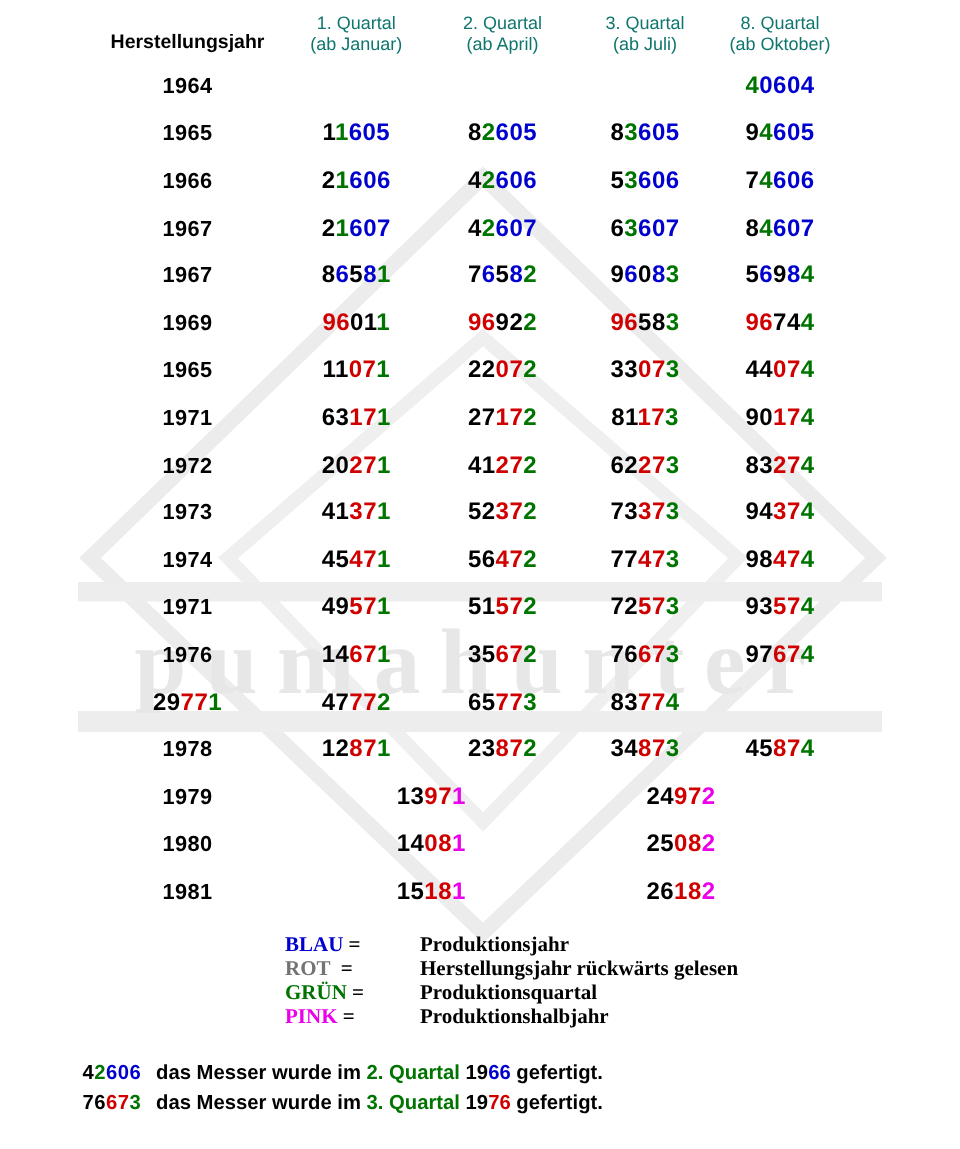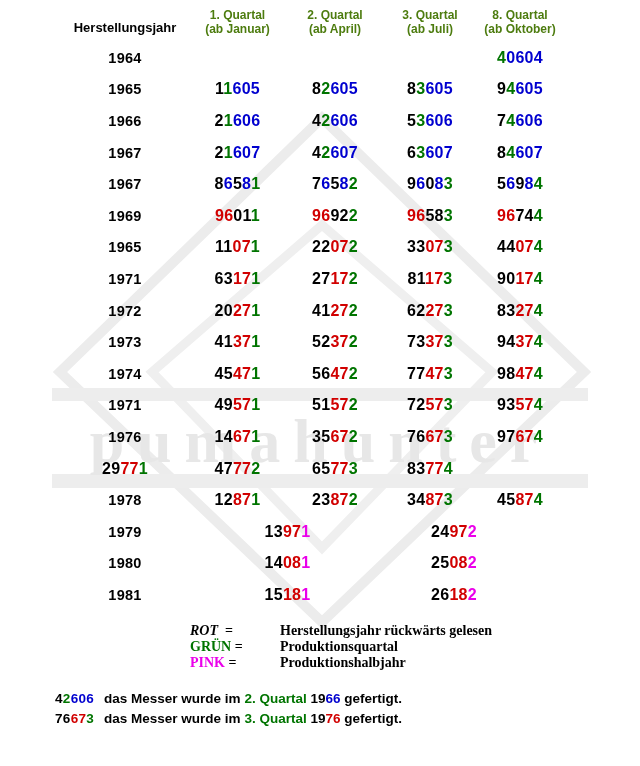--- a/index.html
+++ b/index.html
@@ -24,21 +24,21 @@
     display:grid;
     grid-template-columns:60px 130px 95px 100px 90px 90px;
   }
   
   .thead{padding-top:8px;align-items:end;}
   .h-year{
     font-size:13px;font-weight:bold;text-align:center;color:#000;
     padding-bottom:1px;
   }
   .h-q{
-    font-size:12px;font-weight:bold;text-align:center;color:#4d7c0f;
+    font-size:12px;font-weight:normal;text-align:center;color:#0f766e;
     line-height:14px;
   }
   
   .rows{margin-top:6px;}
   .trow{height:31.6px;align-items:center;}
   .ycell{
     font-size:14.5px;font-weight:bold;color:#000;text-align:center;
     letter-spacing:0.3px;
   }
   .ccell{text-align:center;}
@@ -246,21 +246,25 @@
         <div class="grid trow half">
           <div class="sp"></div>
           <div class="ycell">1981</div>
           <div class="ccell span-a"><span class="code"><span class="digit" style="color: rgb(0, 0, 0);">1</span><span class="digit" style="color: rgb(0, 0, 0);">5</span><span class="digit" style="color: rgb(209, 0, 0);">1</span><span class="digit" style="color: rgb(209, 0, 0);">8</span><span class="digit" style="color: rgb(234, 0, 234);">1</span></span></div>
           <div class="ccell span-b"><span class="code"><span class="digit" style="color: rgb(0, 0, 0);">2</span><span class="digit" style="color: rgb(0, 0, 0);">6</span><span class="digit" style="color: rgb(209, 0, 0);">1</span><span class="digit" style="color: rgb(209, 0, 0);">8</span><span class="digit" style="color: rgb(234, 0, 234);">2</span></span></div>
         </div>
       </div>
 
     <div class="legend" id="legend">
         <div class="legend-line">
-          <span class="legend-label"><span style="color: #000000; font-style: italic;">ROT</span><span class="legend-eq">  =</span></span>
+          <span class="legend-label"><span style="color: rgb(0, 0, 207);">BLAU</span><span class="legend-eq"> =</span></span>
+          <span class="legend-desc">Produktionsjahr</span>
+        </div>
+        <div class="legend-line">
+          <span class="legend-label"><span style="color: #737373;">ROT</span><span class="legend-eq">  =</span></span>
           <span class="legend-desc">Herstellungsjahr rückwärts gelesen</span>
         </div>
         <div class="legend-line">
           <span class="legend-label"><span style="color: rgb(0, 116, 0);">GRÜN</span><span class="legend-eq"> =</span></span>
           <span class="legend-desc">Produktionsquartal</span>
         </div>
         <div class="legend-line">
           <span class="legend-label"><span style="color: rgb(234, 0, 234);">PINK</span><span class="legend-eq"> =</span></span>
           <span class="legend-desc">Produktionshalbjahr</span>
         </div>

